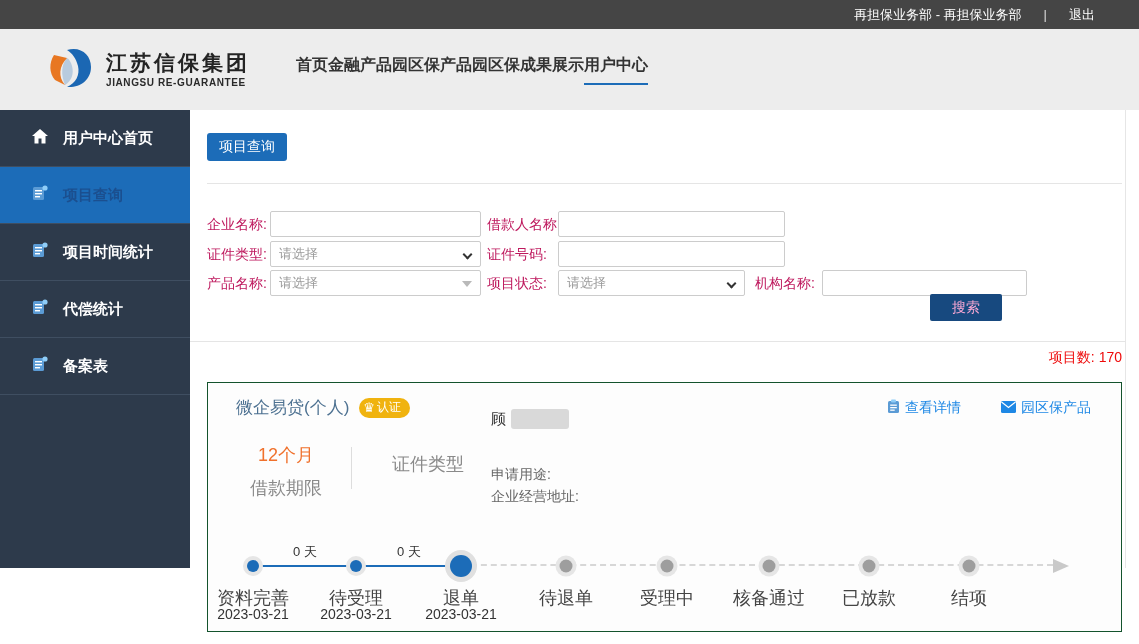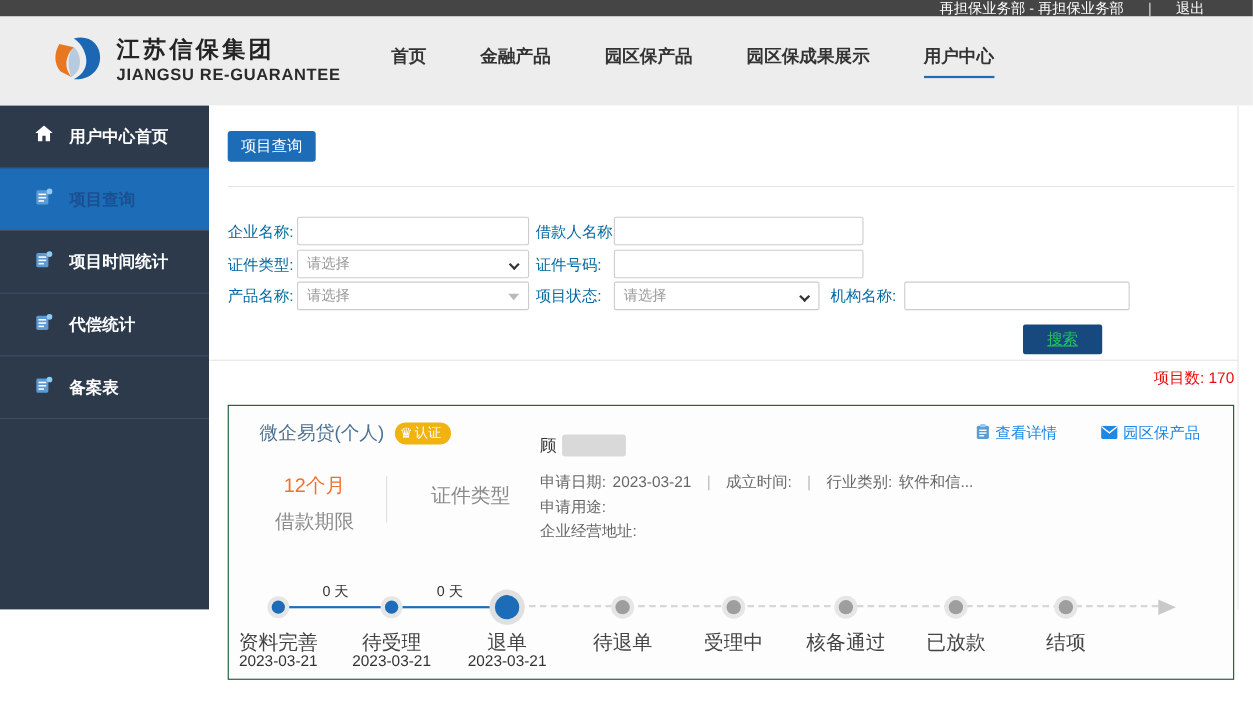--- a/index.html
+++ b/index.html
@@ -1,65 +1,65 @@
 <!DOCTYPE html>
 <html><head>
 <meta charset="utf-8">
 <style>
   * { margin:0; padding:0; box-sizing:border-box; }
   html,body { width:1139px; height:644px; overflow:hidden;
     font-family:"Liberation Sans", sans-serif; background:#fff; }
 
   
-  .topbar { height:15px; background:#454545; display:flex; align-items:center;
+  .topbar { height:29px; background:#454545; display:flex; align-items:center;
     justify-content:flex-end; padding-right:44px; gap:22px; }
   .topbar span { color:#fff; font-size:13px; }
   .topbar .sep { color:#ddd; }
 
   
   .header { height:81px; background:#ededed; display:flex; align-items:center; }
   .logo { display:flex; align-items:center; margin-left:46px; }
   .logo-text { margin-left:10px; }
   .logo-cn { font-family:Liberation Sans, sans-serif; font-weight:bold; font-size:21px;
     color:#242424; letter-spacing:3px; line-height:1.1; }
-  .logo-en { font-size:15px; font-weight:bold; color:#2a2a2a; letter-spacing:.6px; margin-top:2px; }
-  .nav { display:flex; margin-left:46px; gap:49px; }
+  .logo-en { font-size:10px; font-weight:bold; color:#2a2a2a; letter-spacing:.6px; margin-top:2px; }
+  .nav { display:flex; margin-left:46px; }
   .nav-item { font-size:16px; font-weight:bold; color:#333; cursor:pointer;
     padding-bottom:7px; border-bottom:2px solid transparent; }
   .nav-item.active { border-bottom-color:#1c6cb8; }
 
   
   .layout { display:flex; height:458px; }
   .sidebar { width:190px; background:#2d3a4b; }
   .side-item { height:57px; display:flex; align-items:center; padding-left:32px;
     gap:15px; border-bottom:1px solid #3f4e61; cursor:pointer; }
   .side-item span.lbl { color:#fff; font-size:15px; font-weight:bold; }
   .side-item.active { background:#1c6cb8; }
   .side-item.active span.lbl { color:#1b4f8f; }
 
   .content { flex:1; background:#fff; position:relative; }
   .edge-line { position:absolute; top:0; bottom:0; right:13px; width:1px; background:#e6e6e6; }
 
   .tab-btn { position:absolute; left:17px; top:23px; height:28px; padding:0 12px;
     background:#1c6cb8; color:#fff; font-size:14px; border:none; border-radius:3px; cursor:pointer; }
   .divider1 { position:absolute; left:17px; top:73px; width:915px; border-top:1px solid #e5e5e5; }
 
-  .form-label { position:absolute; font-size:14px; color:#0369a1; line-height:26px; }
+  .form-label { position:absolute; font-size:14px; color:#be185d; line-height:26px; }
   .form-input { position:absolute; height:26px; border:1px solid #ccc; border-radius:2px;
     font-size:13px; padding:0 6px; outline:none; background:#fff; }
   .form-select { position:absolute; height:26px; border:1px solid #ccc; border-radius:2px;
     background:#fff; display:flex; align-items:center; padding:0 8px; cursor:pointer; }
   .form-select .ph { color:#999; font-size:13px; }
   .chev { position:absolute; right:9px; top:9px; width:7px; height:7px;
     border-right:2px solid #333; border-bottom:2px solid #333; transform:rotate(45deg); }
   .tri { position:absolute; right:8px; top:10px; width:0; height:0;
     border-left:5px solid transparent; border-right:5px solid transparent; border-top:6px solid #b9b9b9; }
 
-  .search-btn { position:absolute; left:740px; top:199px; width:72px; height:27px;
-    background:#17497f; color:#22c55e; font-size:14px; border:none; border-radius:2px; cursor:pointer;text-decoration:underline; }
+  .search-btn { position:absolute; left:740px; top:184px; width:72px; height:27px;
+    background:#17497f; color:#f9a8d4; font-size:14px; border:none; border-radius:2px; cursor:pointer; }
   .divider2 { position:absolute; left:0; top:231px; width:936px; border-top:1px solid #e5e5e5; }
   .proj-count { position:absolute; top:239px; right:17px; font-size:14px; color:#ee0a0a; }
 
   
   .card { position:absolute; left:17px; top:272px; width:915px; height:250px;
     background:#fdfdfd; border:1px solid #14532d; }
   .card-head { display:flex; align-items:center; padding:13px 30px 0 28px; }
   .card-title { font-size:17px; color:#4d7191; }
   .badge { margin-left:10px; background:#f0b30f; border-radius:11px; height:20px;
     display:inline-flex; align-items:center; padding:0 9px 0 4px; }
@@ -266,27 +266,20 @@
 
       <div class="stat" style="left:13px; top:60px;">
         <div class="val">12个月</div>
         <div class="cap">借款期限</div>
       </div>
       <div class="stat-div"></div>
       <div class="stat" style="left:155px; top:60px;">
         <div class="cap">证件类型</div>
       </div>
 
-      <div class="detail-line" style="top:61px;">
-        <span>申请日期:</span><span class="dv">2023-03-21</span>
-        <span class="dsep">|</span>
-        <span>成立时间:</span>
-        <span class="dsep">|</span>
-        <span>行业类别:</span><span class="dv">软件和信...</span>
-      </div>
       <div class="detail-line" style="top:83px;">
         <span>申请用途:</span>
       </div>
       <div class="detail-line" style="top:105px;">
         <span>企业经营地址:</span>
       </div>
 
       <div class="tl-line-solid"></div>
       <div class="tl-line-dashed"></div>
       <div class="tl-arrow"></div>

